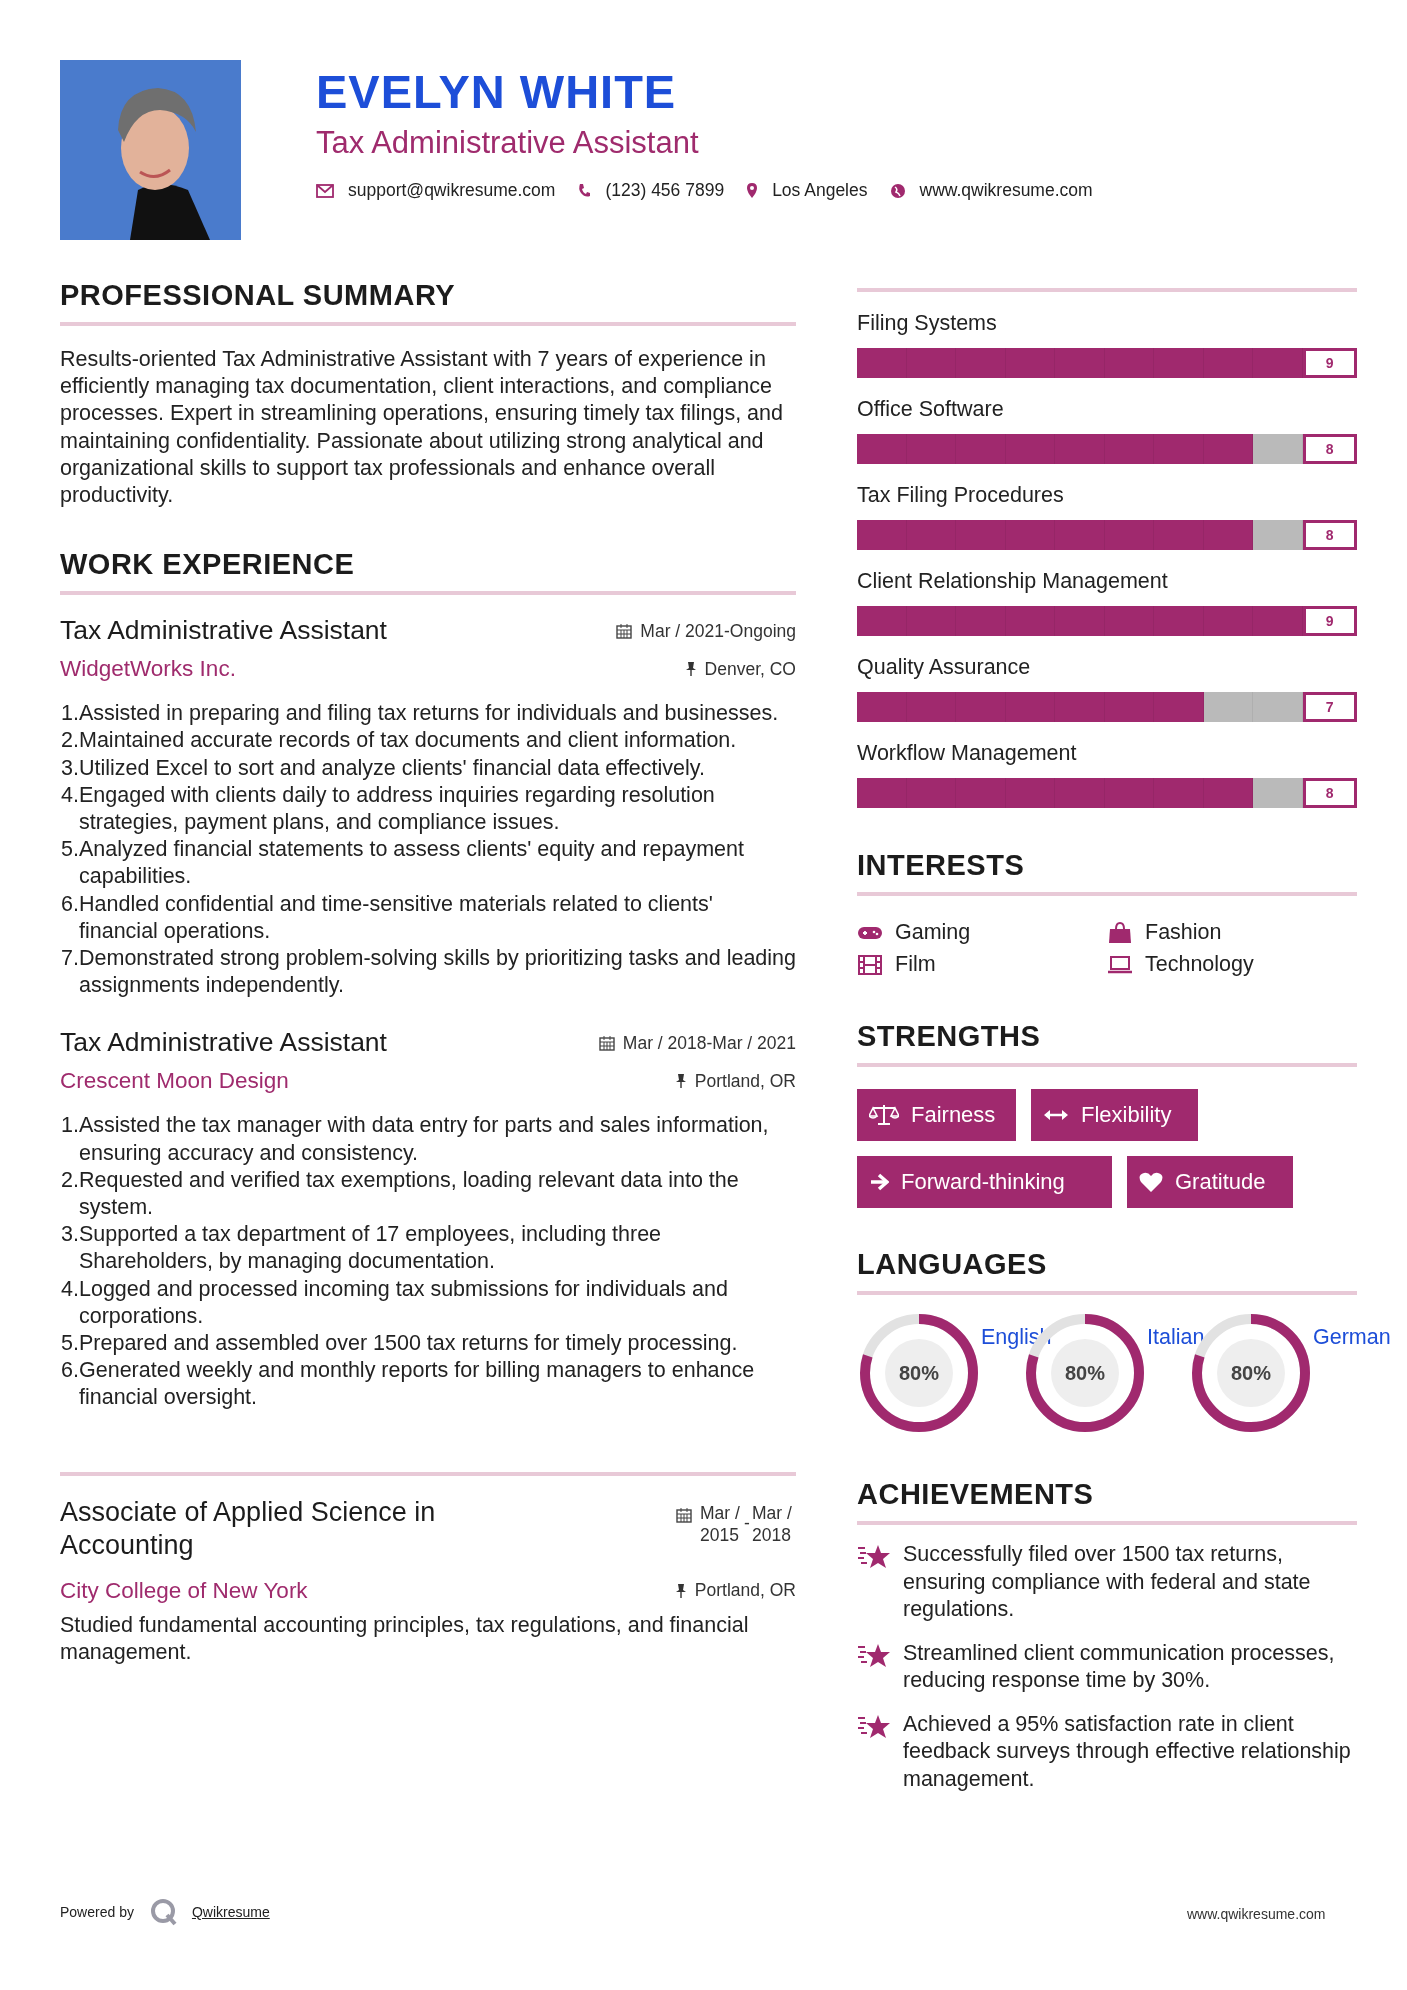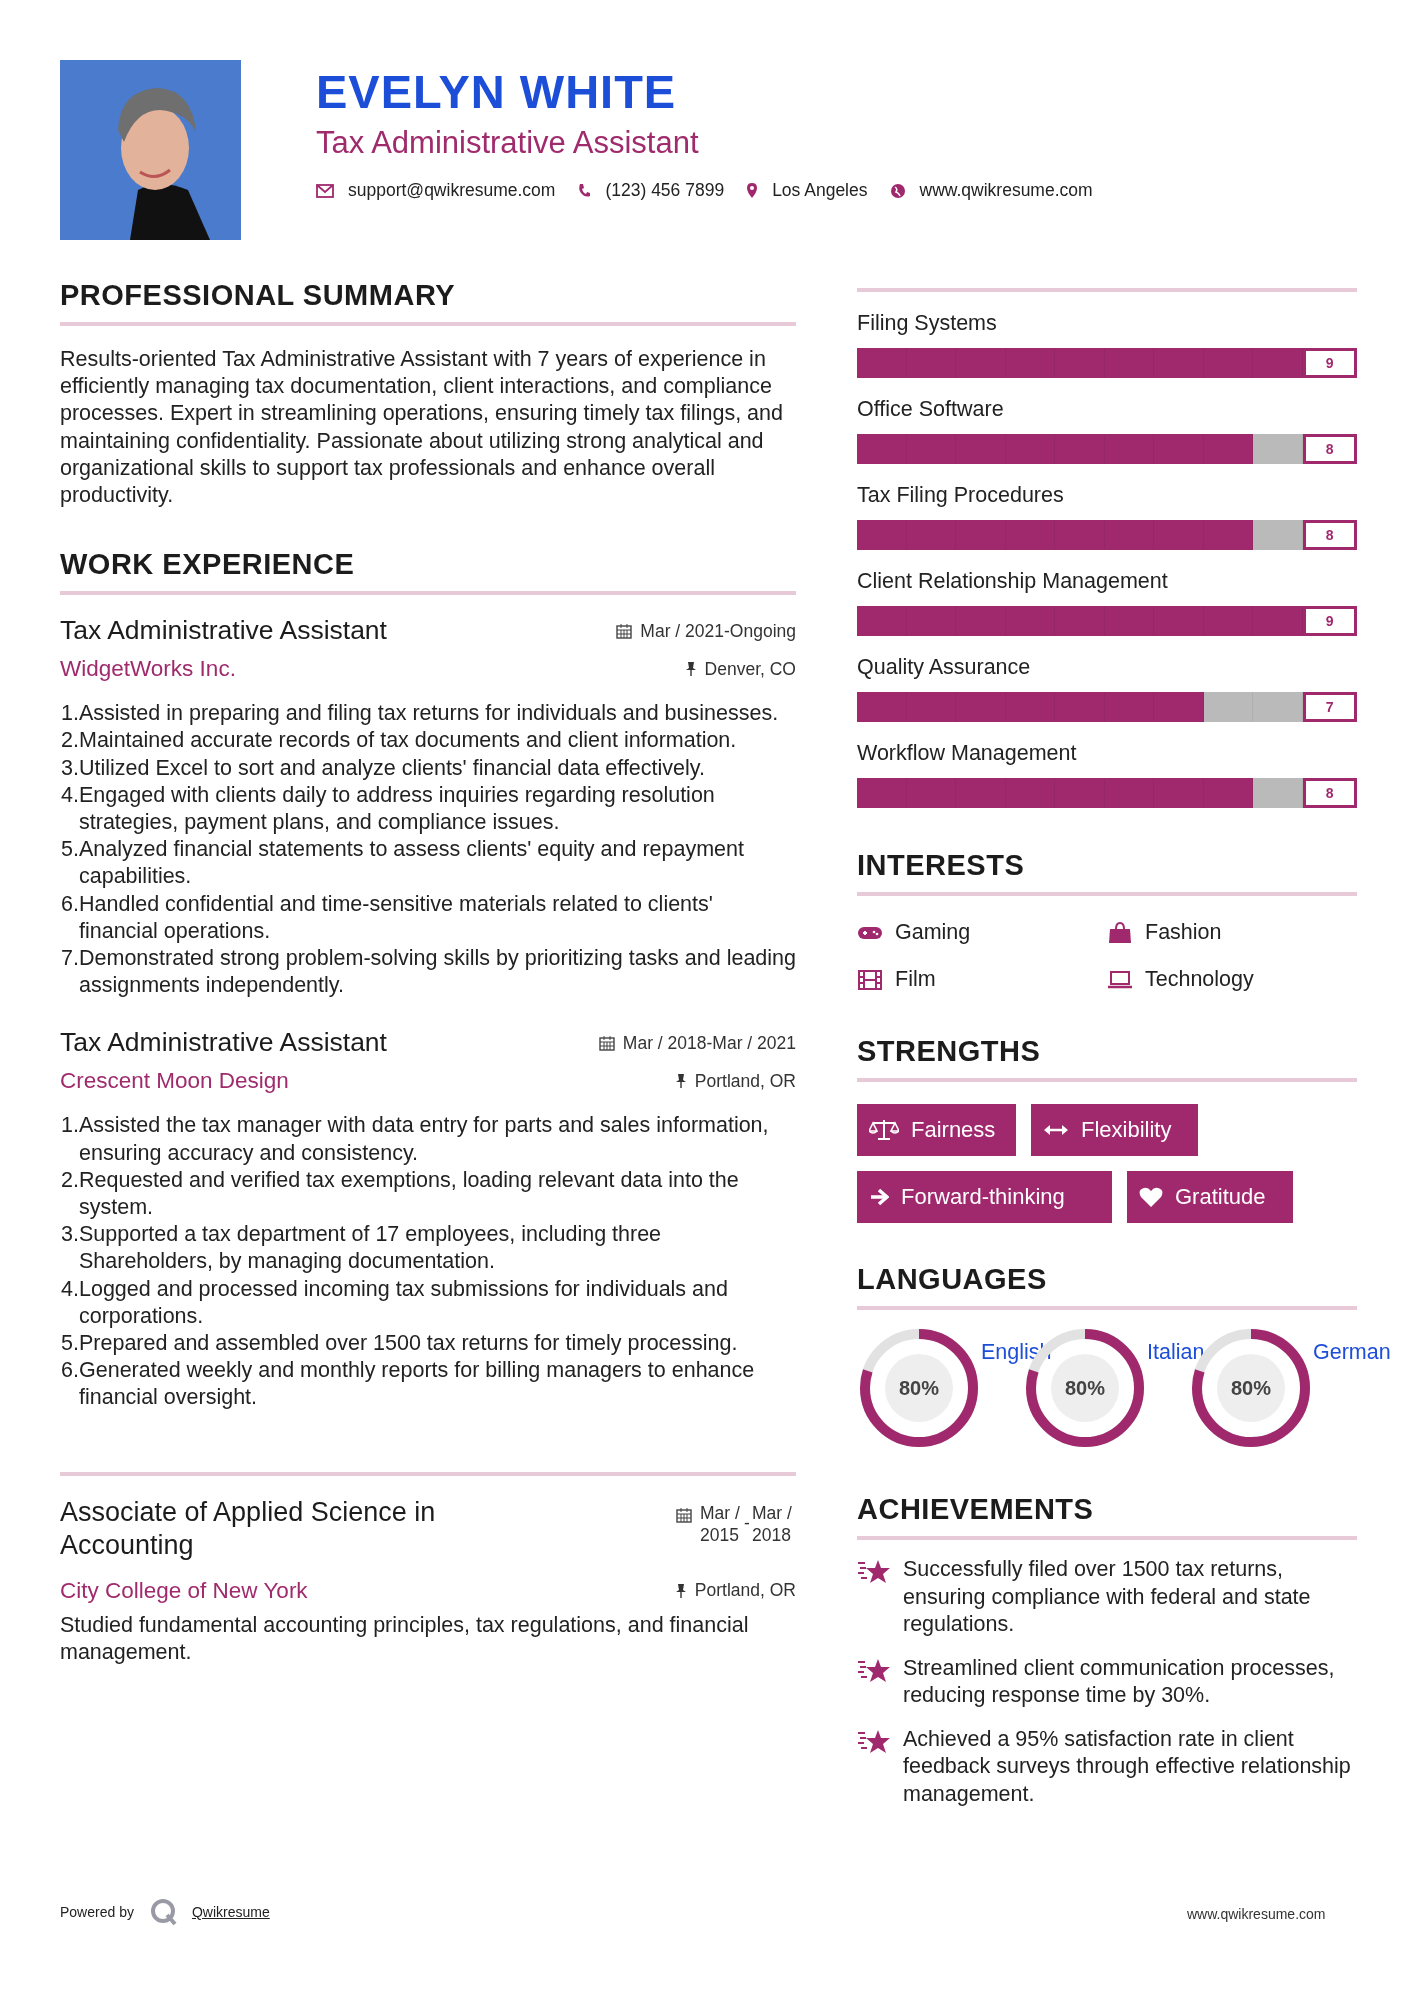--- a/index.html
+++ b/index.html
@@ -48,21 +48,21 @@
   
   .skill{margin-top:18px}
   .skill-name{font-size:21.5px;color:#222;line-height:26px;font-family:"Liberation Sans",sans-serif}
   .bar{display:flex;height:30px;margin-top:12px;width:500px}
   .seg{height:30px;flex:1;border-right:1px solid rgba(0,0,0,0.06)}
   .seg.on{background:#a0296e}
   .seg.off{background:#bababa}
   .seg.box{background:#fff;border:3px solid #a0296e;display:flex;align-items:center;justify-content:center;font-size:14px;font-weight:700;color:#a0296e;font-family:"Liberation Sans",sans-serif}
 
   
-  .interests{display:grid;grid-template-columns:250px 250px;row-gap:22px;margin-top:24px}
+  .interests{display:grid;grid-template-columns:250px 250px;row-gap:7px;margin-top:24px}
   .interest{display:flex;align-items:center;font-size:21.5px;color:#222;font-family:"Liberation Sans",sans-serif}
   .interest .ic{width:26px;margin-right:12px;color:#a0296e;display:inline-flex;justify-content:center}
 
   
   .strengths{display:flex;flex-wrap:wrap;margin-top:22px;width:500px}
   .chip{background:#a0296e;color:#fff;display:flex;align-items:center;height:52px;padding:0 12px;margin-right:15px;margin-bottom:15px;font-size:22px;font-family:"Liberation Sans",sans-serif}
   .chip .ic{margin-right:12px;display:inline-flex}
 
   
   .langs{display:flex;margin-top:16px}

